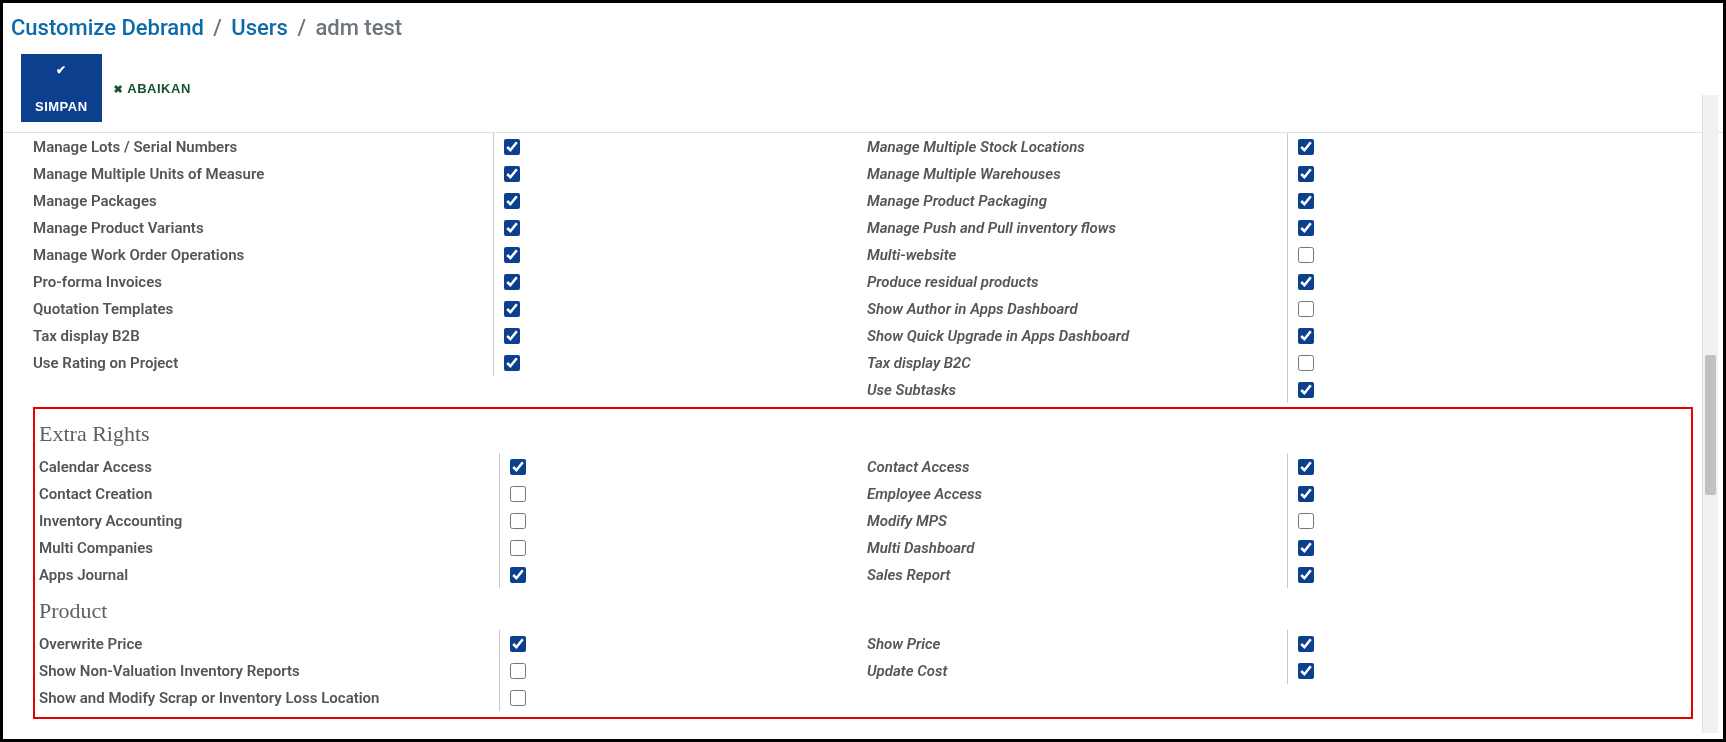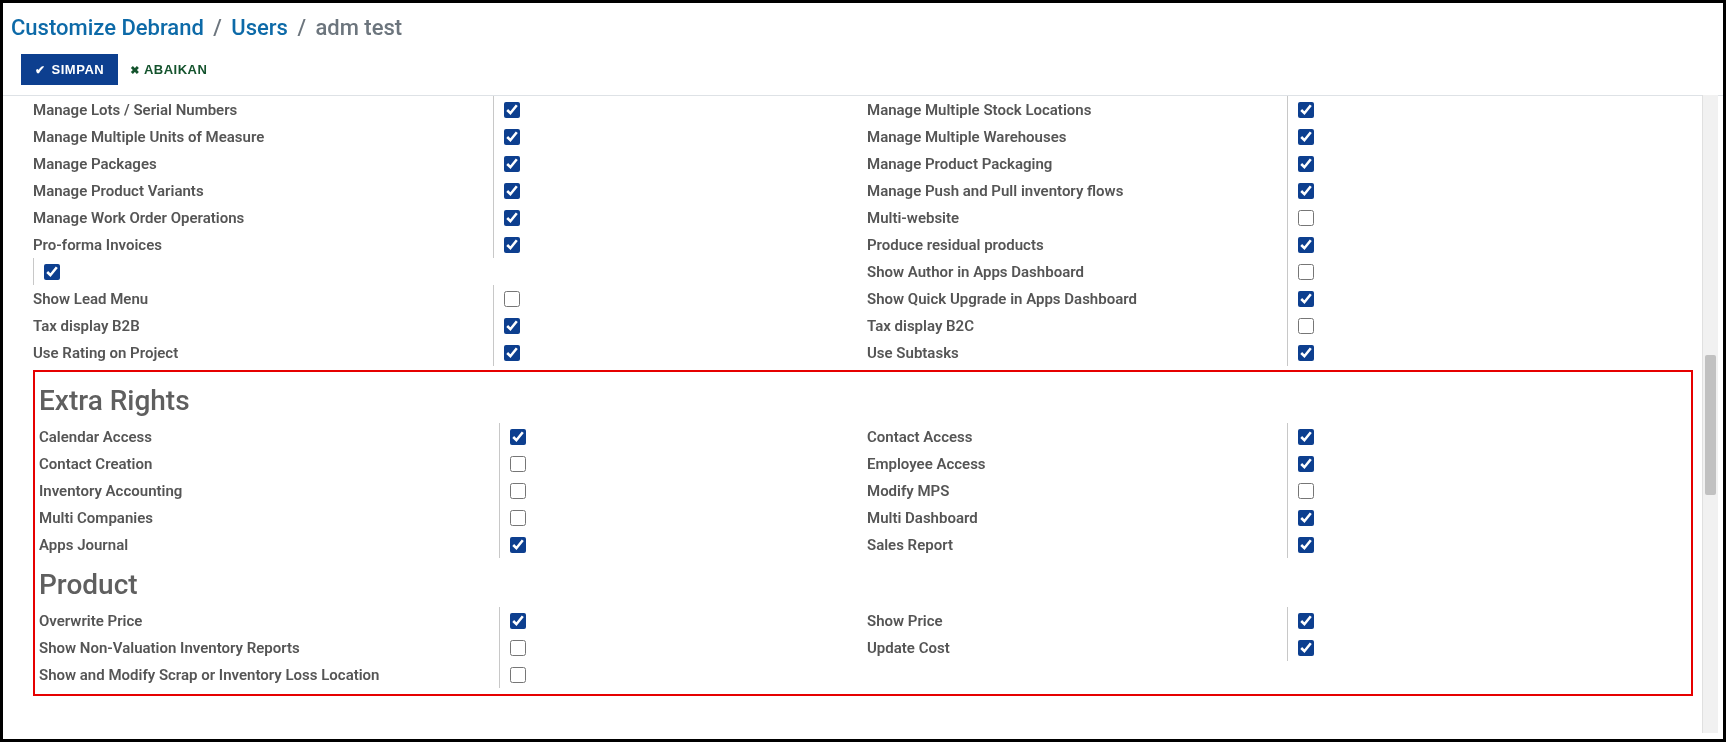--- a/index.html
+++ b/index.html
@@ -43,45 +43,47 @@
     background: #0d3f8f;
     color: #fff;
     border: none;
     padding: 8px 14px;
     font-size: 13px;
     font-weight: 700;
     letter-spacing: 0.5px;
     cursor: pointer;
     display: inline-flex;
     align-items: center;
-    gap: 6px;
+    gap: 22px;
+    flex-direction: column;
   }
   .btn-link {
     background: none;
     border: none;
     color: #14532d;
     font-size: 13px;
     font-weight: 700;
     letter-spacing: 0.5px;
     cursor: pointer;
     display: inline-flex;
     align-items: center;
     gap: 4px;
   }
   .icon-check::before { content: "✔"; font-size: 12px; }
   .icon-x::before { content: "✖"; font-size: 11px; }
   .form-sheet {
     padding: 0 20px 0 20px;
     margin: 0 10px;
   }
   .section-title {
-    font-size: 28px;
+    font-size: 22px;
     font-weight: 500;
     color: #5f5f5f;
     margin: 10px 0 6px 0;
+    font-family: Liberation Serif, serif;
   }
   .two-col {
     display: flex;
     gap: 8px;
   }
   .col {
     flex: 1;
   }
   .field-row {
     display: flex;
@@ -94,20 +96,21 @@
     font-size: 15px;
     font-weight: 600;
     color: #555;
     padding-right: 8px;
     white-space: nowrap;
     overflow: hidden;
     text-overflow: ellipsis;
   }
   .col:nth-child(2) .field-label {
     flex: 0 0 420px;
+    font-style: italic;
   }
   .field-control {
     flex: 0 0 auto;
     border-left: 1px solid #c8c8c8;
     padding-left: 10px;
     height: 27px;
     display: flex;
     align-items: center;
   }
   input[type="checkbox"] {
@@ -199,28 +202,23 @@
               <input type="checkbox" checked="" style="">
             </div>
           </div>
           <div class="field-row">
             <div class="field-label">Pro-forma Invoices</div>
             <div class="field-control">
               <input type="checkbox" checked="" style="">
             </div>
           </div>
           <div class="field-row">
-            <div class="field-control">
-              <input type="checkbox" checked="" style="">
-            </div>
-          </div>
-          <div class="field-row">
-            <div class="field-label">Show Lead Menu</div>
-            <div class="field-control">
-              <input type="checkbox" style="">
+            <div class="field-label">Quotation Templates</div>
+            <div class="field-control">
+              <input type="checkbox" checked="" style="">
             </div>
           </div>
           <div class="field-row">
             <div class="field-label">Tax display B2B</div>
             <div class="field-control">
               <input type="checkbox" checked="" style="">
             </div>
           </div>
           <div class="field-row">
             <div class="field-label">Use Rating on Project</div>

